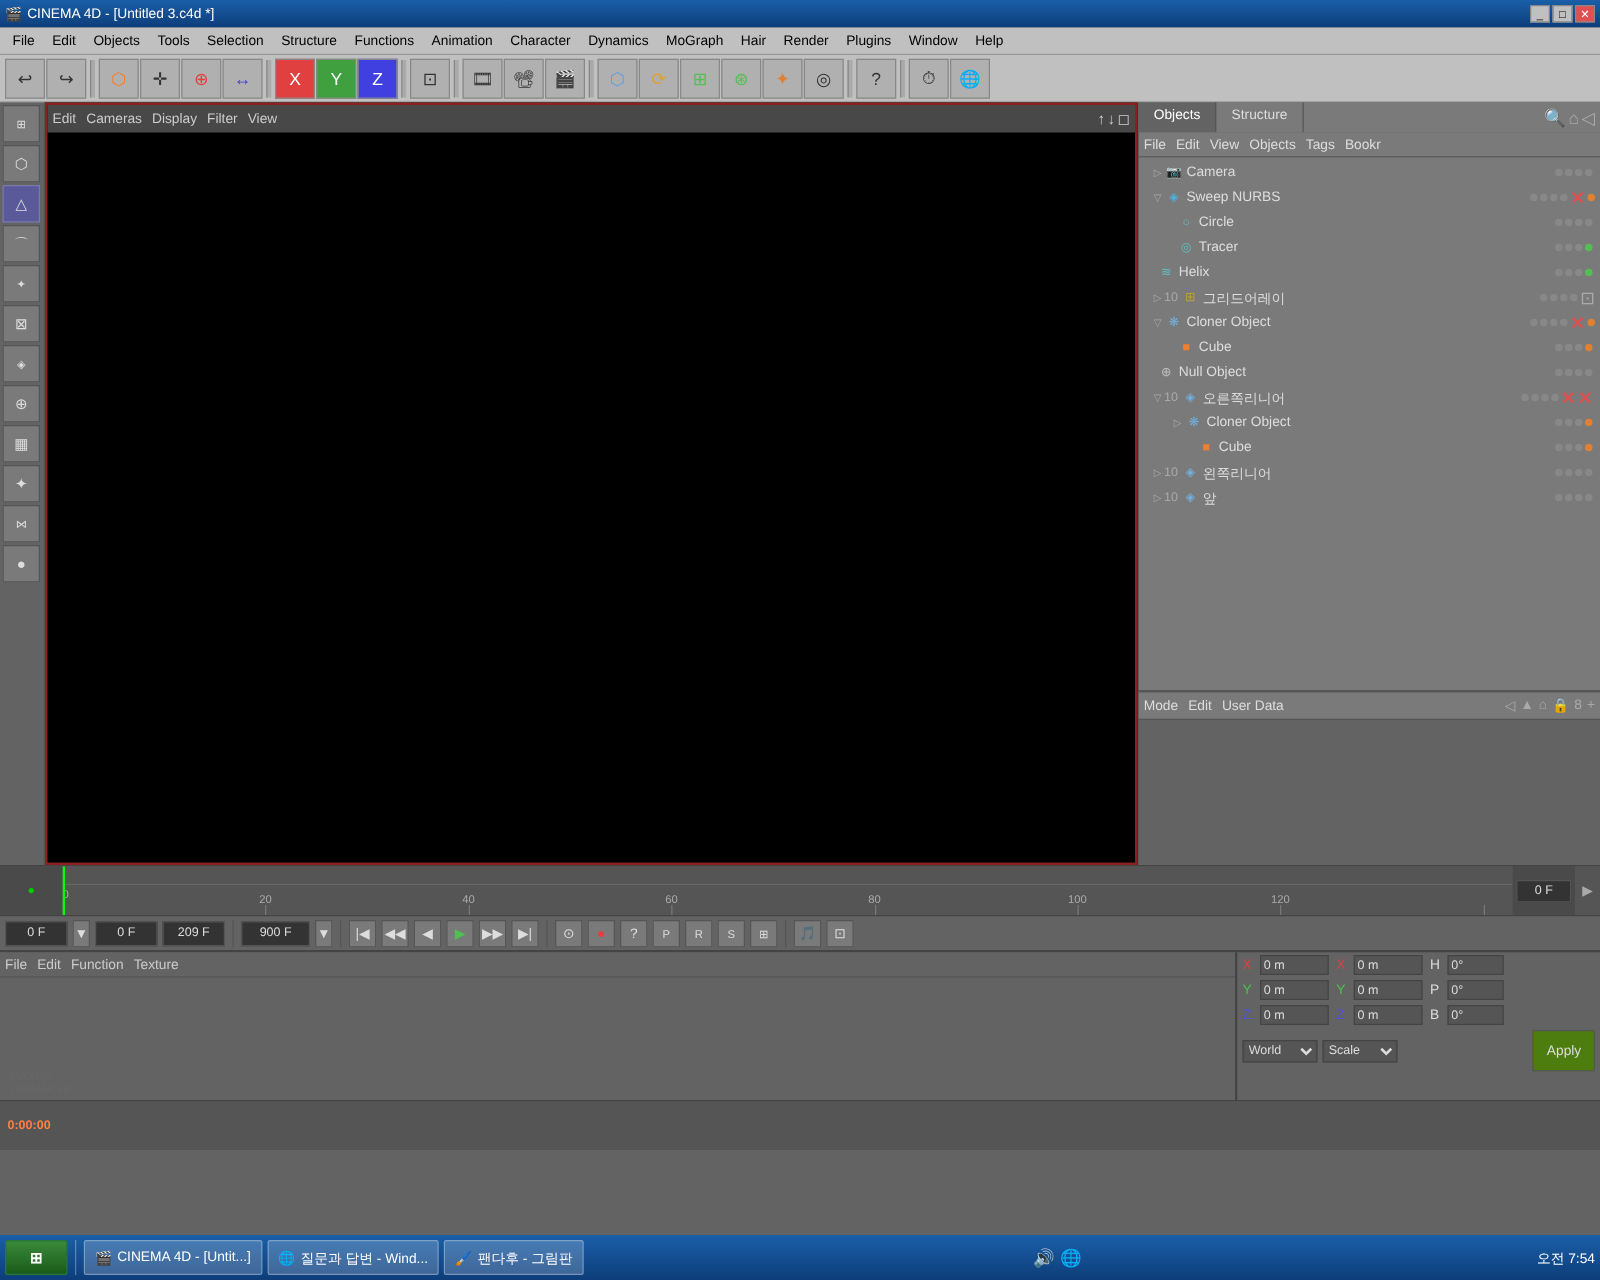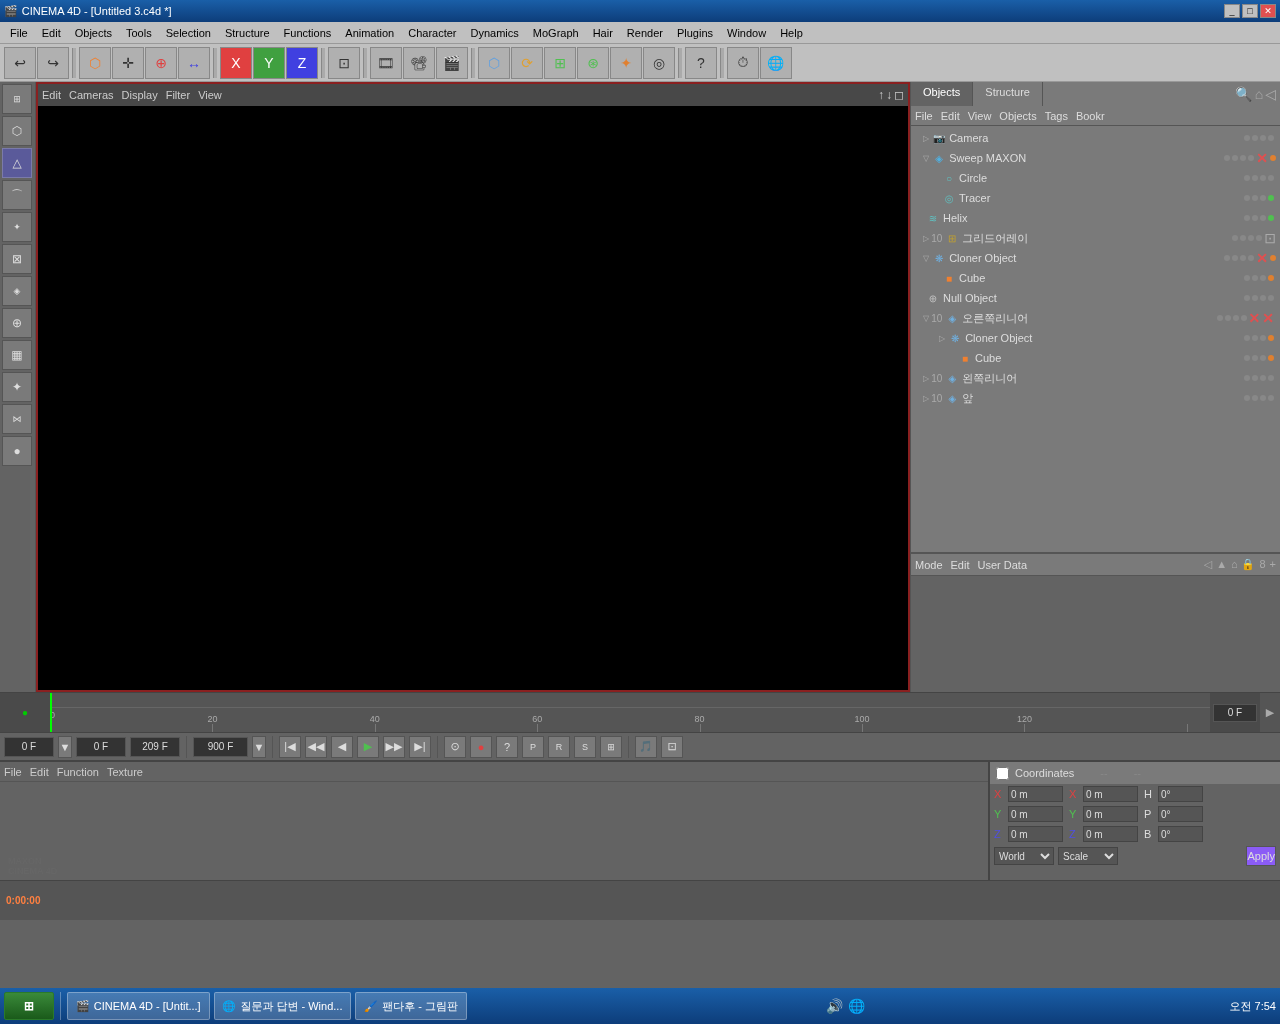--- a/index.html
+++ b/index.html
@@ -333,26 +333,26 @@
     }
     .coord-dropdown {
       background: #555;
       border: 1px solid #444;
       color: #ddd;
       font-size: 10px;
       height: 18px;
       width: 60px;
     }
     .apply-btn {
-      background: #8b5cf6;
+      background: #4d7c0f;
       border: 1px solid #555;
       color: #ddd;
       font-size: 11px;
-      height: 20px;
-      padding: 0 0;
+      height: 33px;
+      padding: 0 10px;
       cursor: pointer;
       margin-left: auto;
     }
 
     
     #status-bar {
       height: 40px;
       background: #555;
       display: flex;
       align-items: center;
@@ -568,21 +568,21 @@
             <div class="tree-dot"></div>
             <div class="tree-dot"></div>
             <div class="tree-dot"></div>
           </div>
         </div>
 
         <div class="tree-item">
           <span class="tree-indent" style="width:8px;"></span>
           <span class="expand-arrow">▽</span>
           <span class="tree-icon" style="color:#50b0e0;">◈</span>
-          <span class="tree-name">Sweep MAXON</span>
+          <span class="tree-name">Sweep NURBS</span>
           <div class="tree-dots">
             <div class="tree-dot"></div>
             <div class="tree-dot"></div>
             <div class="tree-dot"></div>
             <div class="tree-dot"></div>
           </div>
           <span class="tree-x">✕</span>
           <div class="tree-dot orange"></div>
         </div>
 
@@ -847,26 +847,20 @@
 
     <div style="position:relative;height:60px;">
       <div style="position:absolute;bottom:4px;left:8px;display:flex;flex-direction:column;align-items:flex-start;">
         <span style="color:#666;font-size:9px;font-weight:bold;">MAXON</span>
         <span style="color:#666;font-size:9px;font-weight:bold;">CINEMA 4D</span>
       </div>
     </div>
   </div>
 
   <div id="coordinates-panel">
-    <div id="coord-header">
-      <input type="checkbox" style="">
-      <span>Coordinates</span>
-      <span style="color:#888;margin-left:20px;">--</span>
-      <span style="color:#888;margin-left:20px;">--</span>
-    </div>
 
     <div style="display:flex;align-items:center;padding:2px 4px;gap:2px;">
       <span style="color:#e04040;width:12px;font-size:11px;">X</span>
       <input type="text" value="0 m" style="width: 55px; height: 16px; background: rgb(85, 85, 85); border: 1px solid rgb(68, 68, 68); color: rgb(221, 221, 221); font-size: 10px; padding: 0px 2px;">
       <span style="color:#e04040;width:12px;font-size:11px;margin-left:4px;">X</span>
       <input type="text" value="0 m" style="width: 55px; height: 16px; background: rgb(85, 85, 85); border: 1px solid rgb(68, 68, 68); color: rgb(221, 221, 221); font-size: 10px; padding: 0px 2px;">
       <span style="color:#ddd;width:12px;font-size:11px;margin-left:4px;">H</span>
       <input type="text" value="0°" style="width: 45px; height: 16px; background: rgb(85, 85, 85); border: 1px solid rgb(68, 68, 68); color: rgb(221, 221, 221); font-size: 10px; padding: 0px 2px;">
     </div>
 

